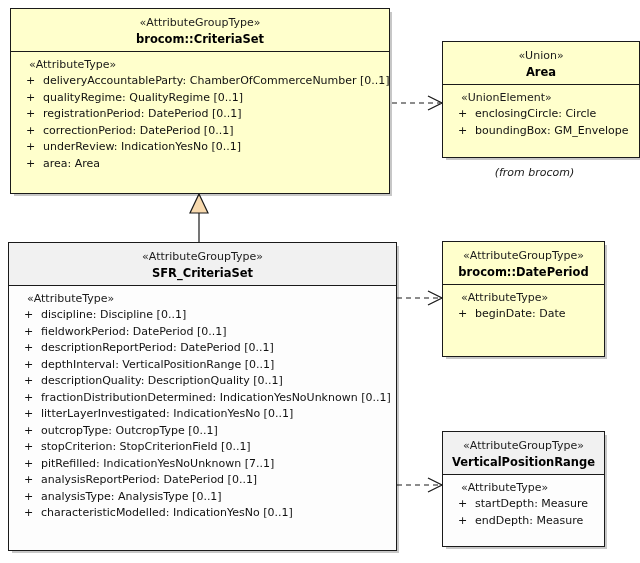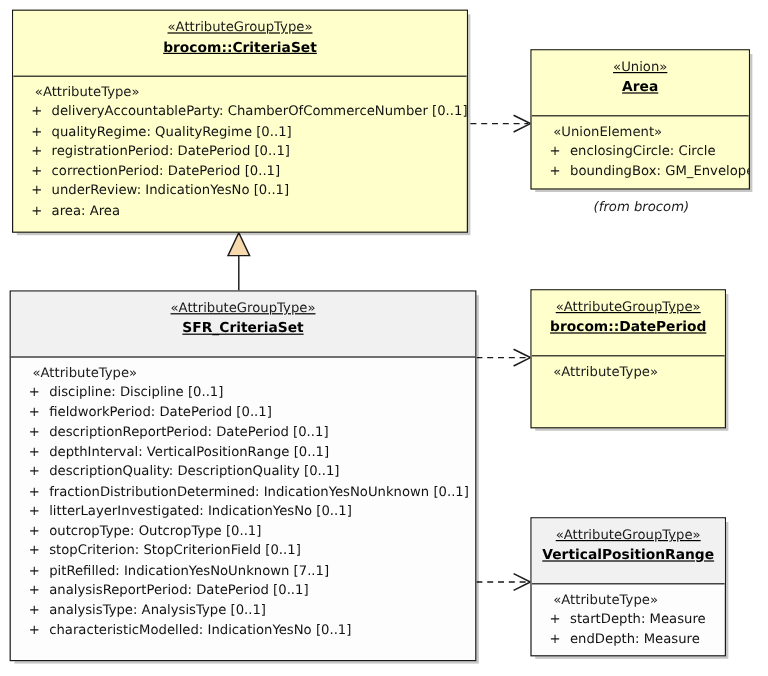--- a/index.html
+++ b/index.html
@@ -26,23 +26,22 @@
     box-shadow: 3px 3px 0 -1px rgba(0,0,0,0.22);
     overflow: hidden;
   }
   .uml-box.yellow { background: #ffffcc; }
   .uml-box.white  { background: #fdfdfd; }
 
   .uml-header {
     box-sizing: border-box;
     border-bottom: 1px solid #1a1a1a;
     text-align: center;
-    padding: 7px 4px 16px 4px;
+    padding: 7px 4px 4px 4px;
     line-height: 1.35;
-    text-decoration: underline;
   }
   .uml-box.yellow > .uml-header { background: #ffffcc; }
   .uml-box.white  > .uml-header { background: #f1f1f1; }
 
   .stereotype {
     display: block;
     font-size: 11px;
     font-weight: normal;
     color: #1a1a1a;
   }
@@ -147,21 +146,21 @@
     </div>
     <div class="attr-row">
       <span class="attr-vis">+</span><span class="attr-text">underReview: IndicationYesNo [0..1]</span>
     </div>
     <div class="attr-row">
       <span class="attr-vis">+</span><span class="attr-text">area: Area</span>
     </div>
   </div>
 </div>
 
-<div class="uml-box yellow" style="left:442px; top:41px; width:183px; height:117px;">
+<div class="uml-box yellow" style="left:442px; top:41px; width:198px; height:117px;">
   <div class="uml-header">
     <span class="stereotype">«Union»</span>
     <span class="classname">Area</span>
   </div>
   <div class="uml-body">
     <div class="compartment-stereotype">«UnionElement»</div>
     <div class="attr-row">
       <span class="attr-vis">+</span><span class="attr-text">enclosingCircle: Circle</span>
     </div>
     <div class="attr-row">
@@ -220,20 +219,23 @@
   </div>
 </div>
 
 <div class="uml-box yellow" style="left:442px; top:241px; width:163px; height:116px;">
   <div class="uml-header">
     <span class="stereotype">«AttributeGroupType»</span>
     <span class="classname">brocom::DatePeriod</span>
   </div>
   <div class="uml-body">
     <div class="compartment-stereotype">«AttributeType»</div>
+    <div class="attr-row">
+      <span class="attr-vis">+</span><span class="attr-text">beginDate: Date</span>
+    </div>
   </div>
 </div>
 
 <div class="uml-box white" style="left:442px; top:431px; width:163px; height:116px;">
   <div class="uml-header">
     <span class="stereotype">«AttributeGroupType»</span>
     <span class="classname">VerticalPositionRange</span>
   </div>
   <div class="uml-body">
     <div class="compartment-stereotype">«AttributeType»</div>

